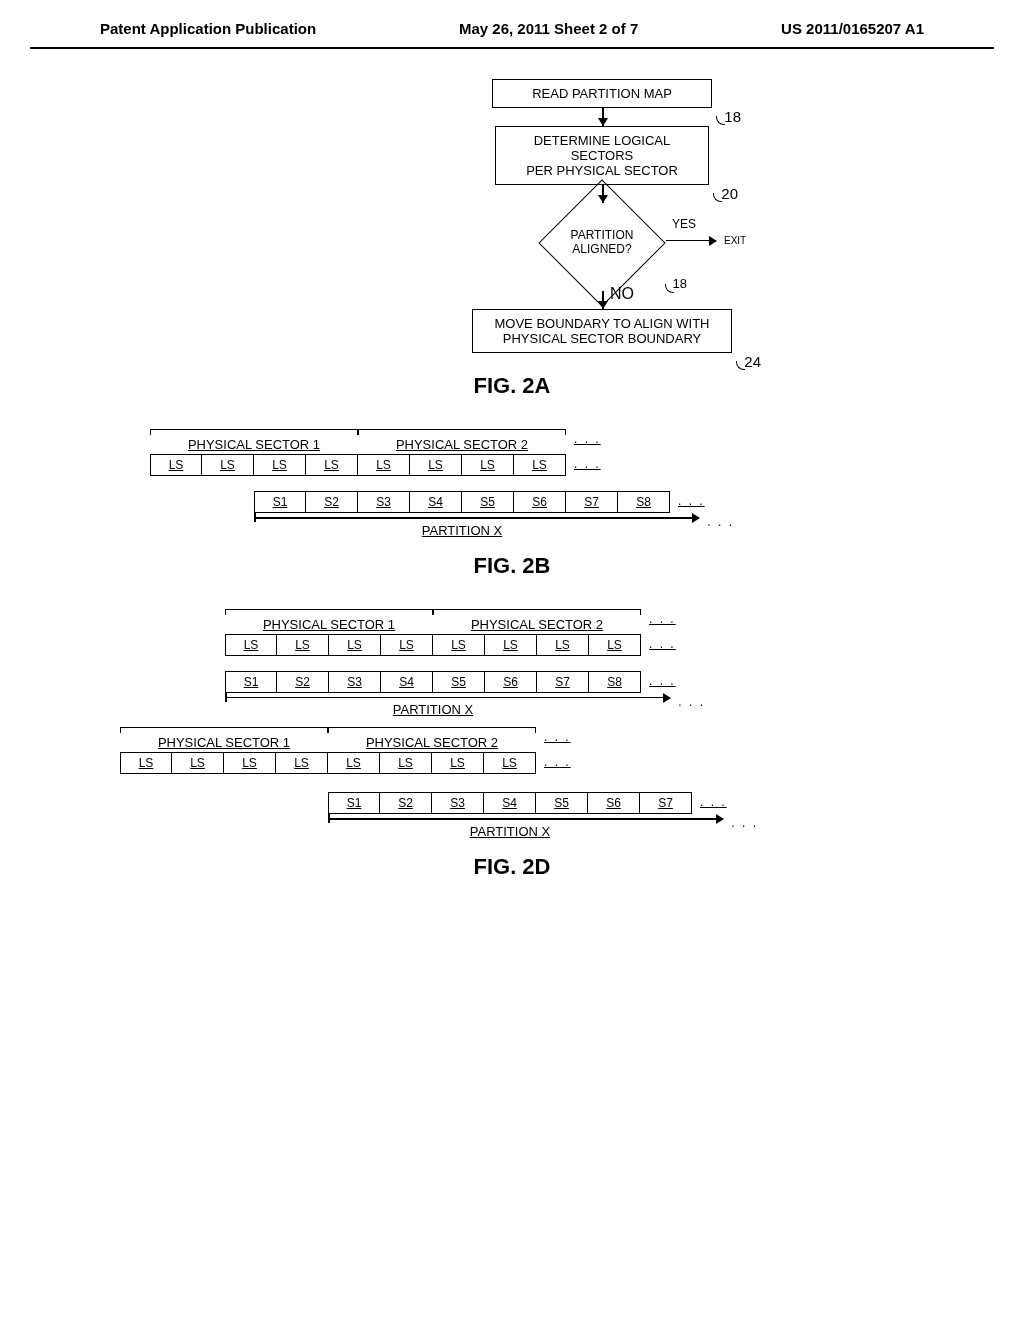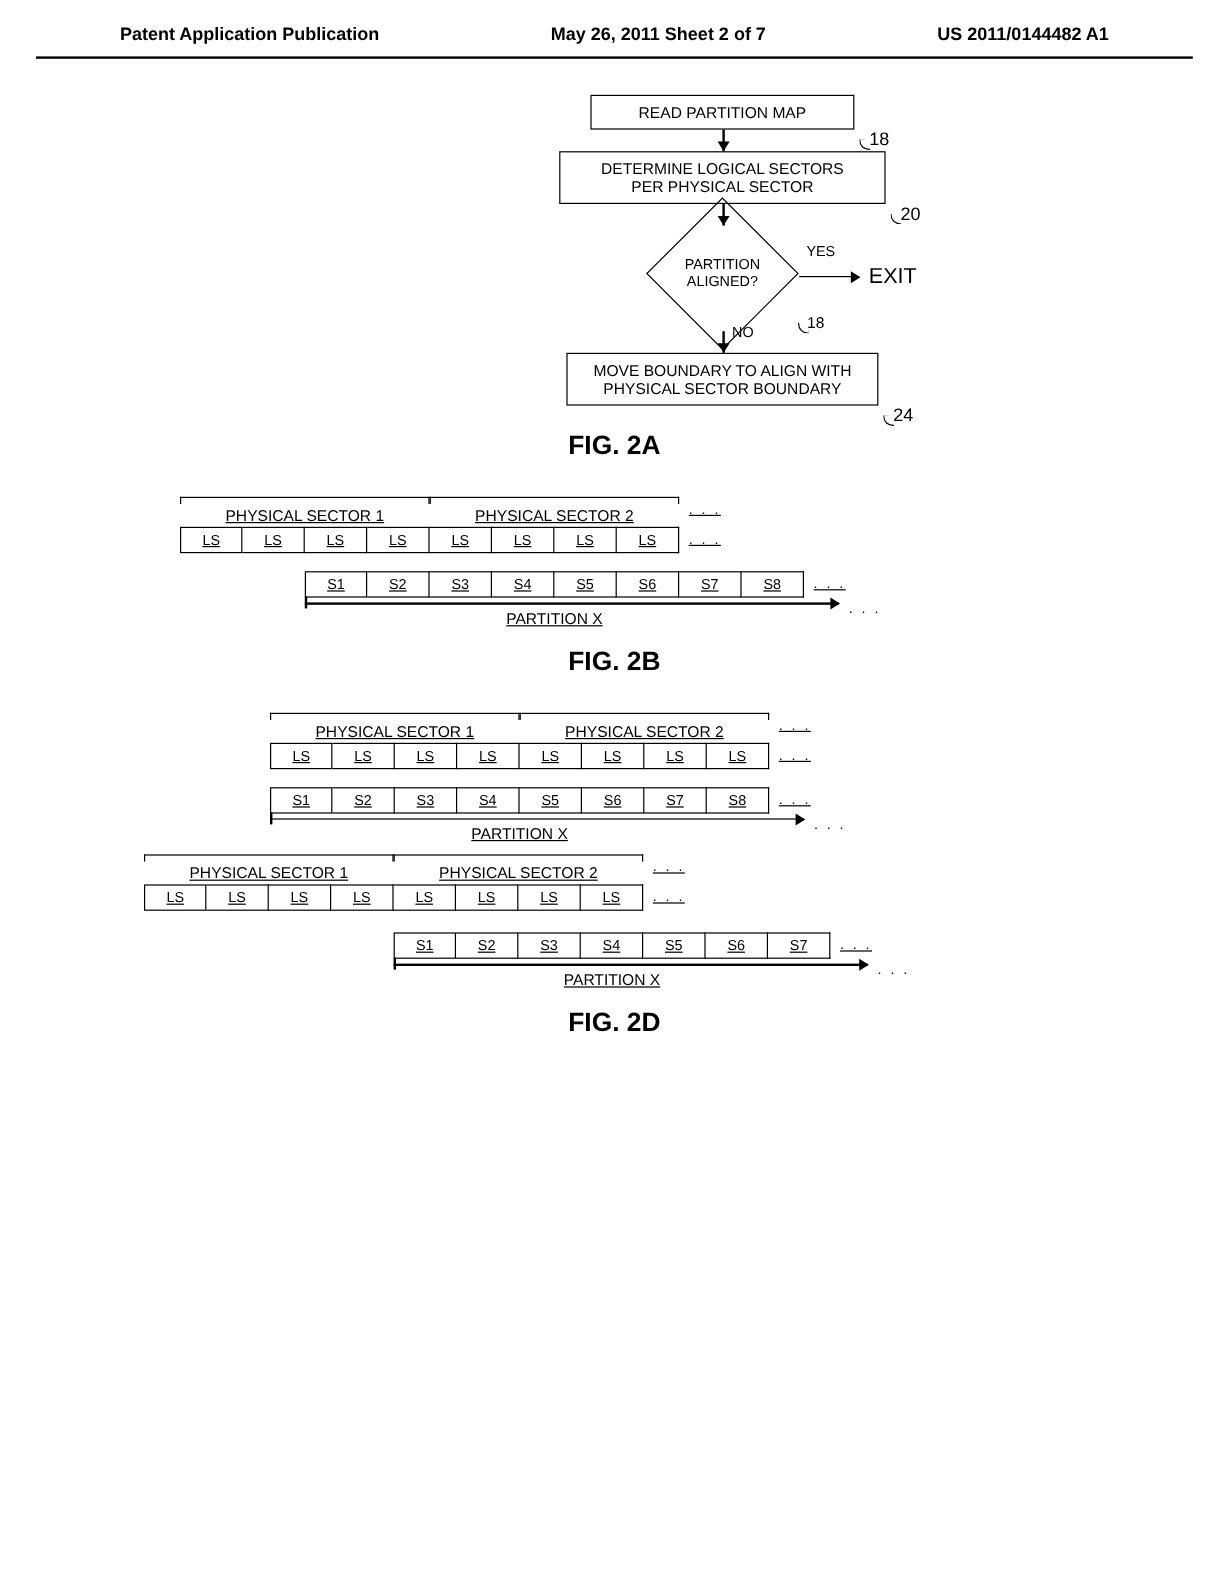--- a/index.html
+++ b/index.html
@@ -142,21 +142,21 @@
       right: -1px;
       top: -4px;
       border-top: 5px solid transparent;
       border-bottom: 5px solid transparent;
       border-left: 8px solid black;
     }
     .no-label {
       position: absolute;
       top: 82px;
       left: 78px;
-      font-size: 12px;
+      font-size: 16px;
     }
     
     .fig-label {
       text-align: center;
       font-size: 22px;
       font-weight: bold;
       margin: 15px 0 30px 0;
     }
     
     
@@ -231,51 +231,51 @@
       font-size: 12px;
       letter-spacing: 2px;
     }
   </style>
 </head>
 <body>
 
 <div class="header">
   <span>Patent Application Publication</span>
   <span>May 26, 2011  Sheet 2 of 7</span>
-  <span>US 2011/0144482 A1</span>
+  <span>US 2011/0165207 A1</span>
 </div>
 <div class="header-underline"></div>
 
 <div class="content">
 
   <div class="flowchart">
     <div class="flow-box" style="width:220px">
       <span>READ PARTITION MAP</span>
       <span class="flow-label">18</span>
     </div>
     <div class="arrow-down"></div>
     <div class="arrow-spacer"></div>
-    <div class="flow-box" style="width:272px">
+    <div class="flow-box" style="width:214px">
       <span>DETERMINE LOGICAL SECTORS</span><br>
       <span>PER PHYSICAL SECTOR</span>
       <span class="flow-label">20</span>
     </div>
     <div class="arrow-down"></div>
     <div class="arrow-spacer"></div>
     <div class="diamond-wrap">
       <div class="diamond"></div>
       <div class="diamond-text">
         <span>PARTITION</span><br>
         <span>ALIGNED?</span>
       </div>
       <span class="diamond-label">18</span>
       <div class="yes-branch">
         <span style="position:absolute;top:-18px;left:10px">YES</span>
         <div class="yes-line"></div>
-        <span style="margin-left:8px;font-size:18px">EXIT</span>
+        <span style="margin-left:8px;font-size:10px">EXIT</span>
       </div>
       <span class="no-label">NO</span>
     </div>
     <div class="arrow-down" style="margin-top:8px"></div>
     <div class="arrow-spacer"></div>
     <div class="flow-box" style="width:260px">
       <span>MOVE BOUNDARY TO ALIGN WITH</span><br>
       <span>PHYSICAL SECTOR BOUNDARY</span>
       <span class="flow-label">24</span>
     </div>

